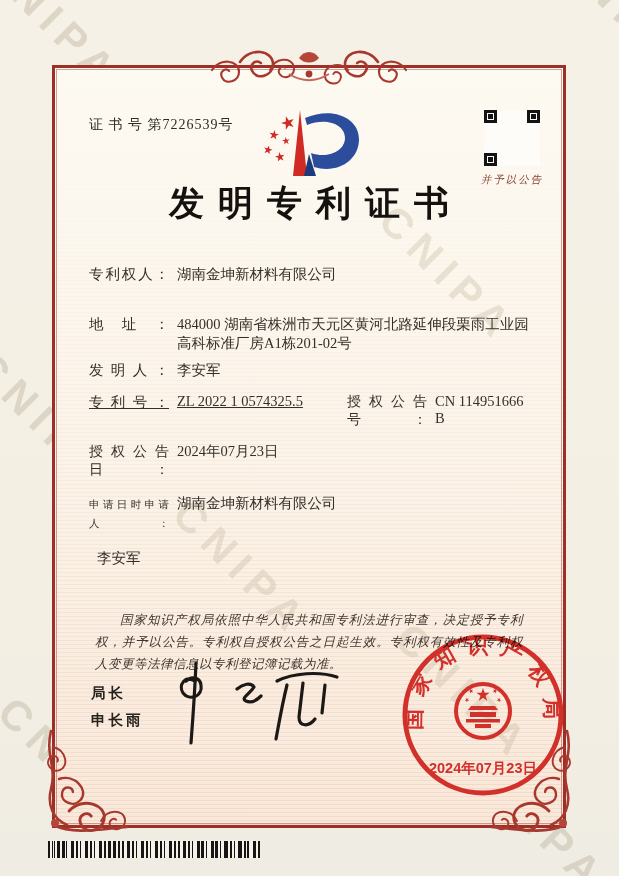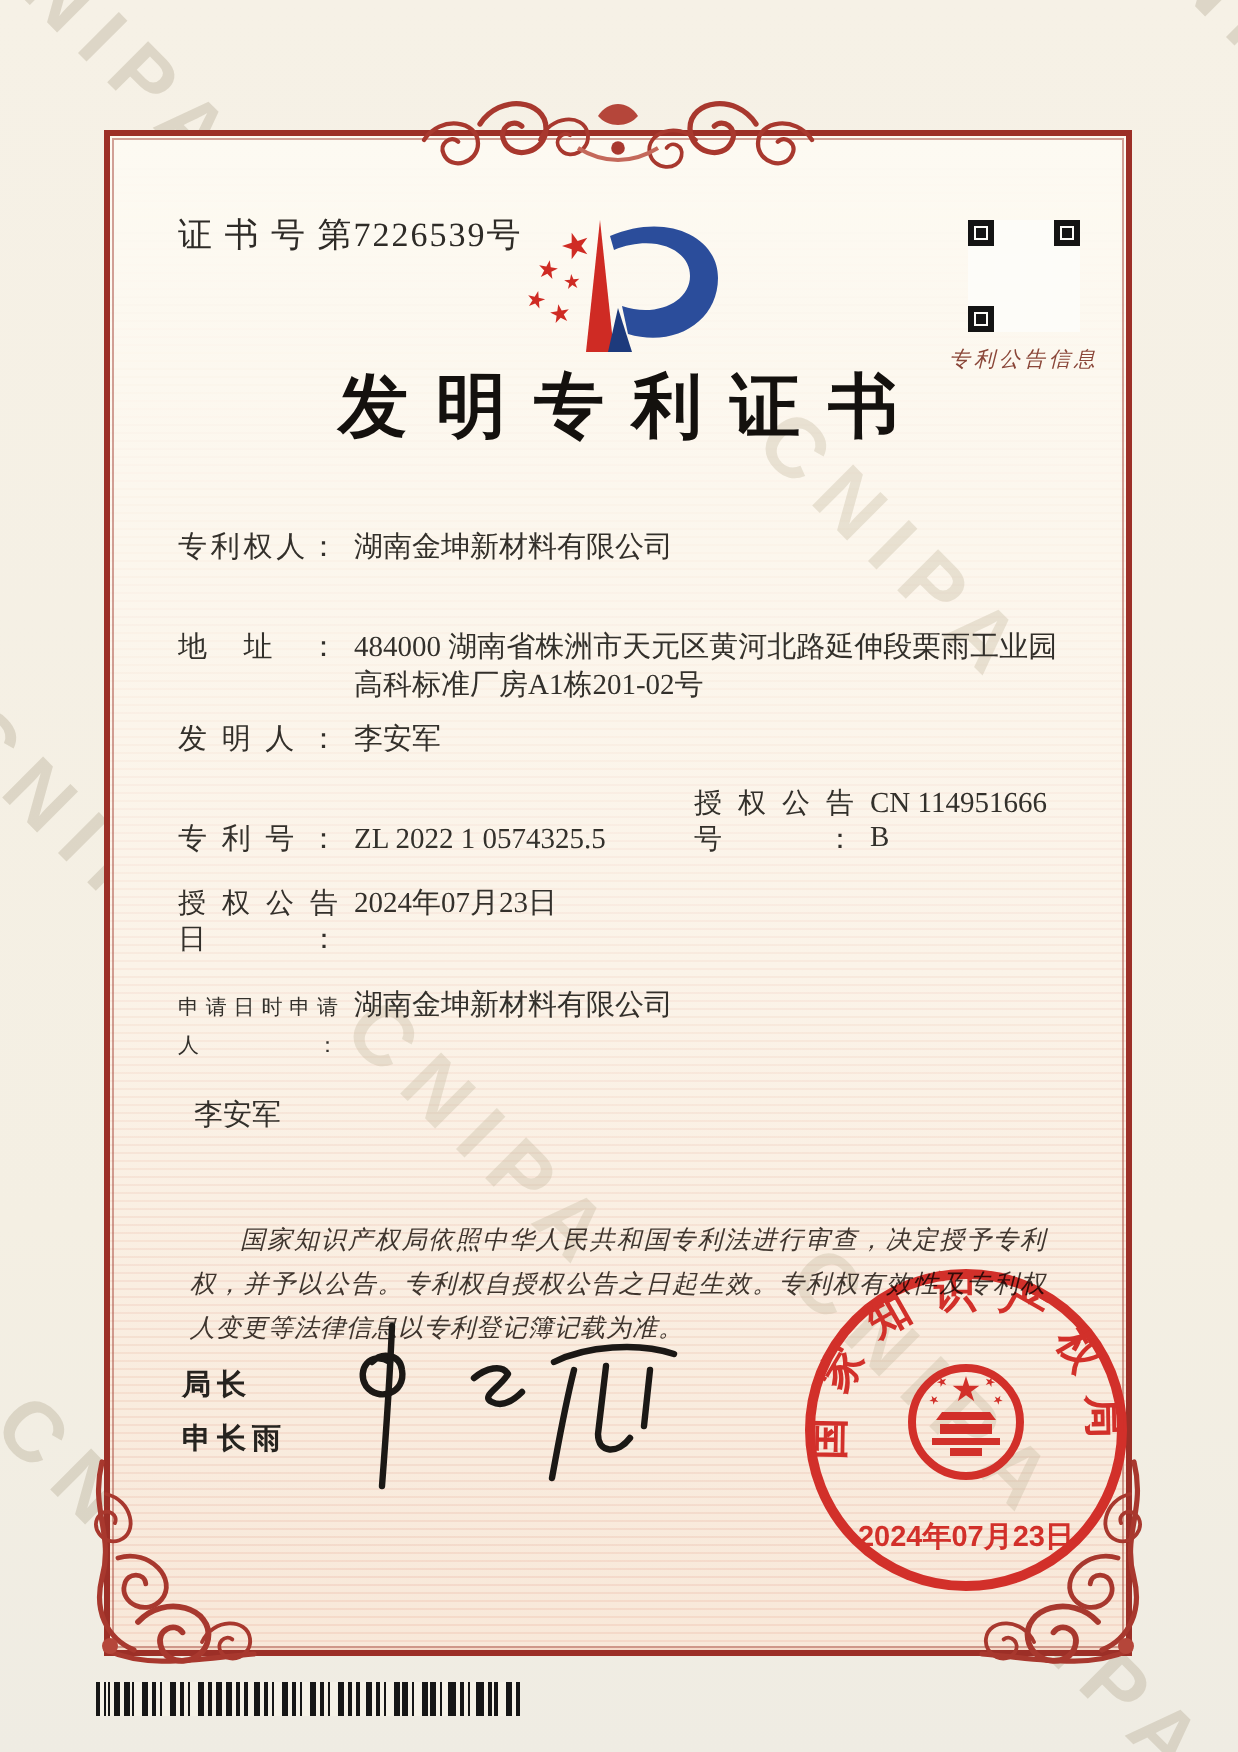--- a/index.html
+++ b/index.html
@@ -41,21 +41,21 @@
     -webkit-mask-image:linear-gradient(to bottom,transparent 0%,rgba(0,0,0,.25) 35%,rgba(0,0,0,.8) 75%,#000 100%);
     mask-image:linear-gradient(to bottom,transparent 0%,rgba(0,0,0,.25) 35%,rgba(0,0,0,.8) 75%,#000 100%);
   }
   .content{position:absolute;inset:0;z-index:4;}
   
   .ornament-top{position:absolute;top:-24px;left:50%;transform:translateX(-50%);z-index:5;}
   .corner{position:absolute;bottom:-12px;z-index:5;}
   .corner.left{left:-12px;}
   .corner.right{right:-12px;transform:scaleX(-1);}
   
-  .cert-no{position:absolute;left:34px;top:38px;font-size:17px;color:#2e2b27;letter-spacing:1px;}
+  .cert-no{position:absolute;left:34px;top:48px;font-size:14px;color:#2e2b27;letter-spacing:1px;}
   .logo{position:absolute;left:198px;top:40px;}
   .qr-wrap{position:absolute;left:404px;top:42px;width:106px;text-align:center;}
   .qr{
     width:56px;height:56px;margin:0 auto;position:relative;background:#fdfcf8;
     background-image:
       repeating-linear-gradient(90deg,rgba(20,20,20,.9) 0 3px,transparent 3px 6px,rgba(20,20,20,.85) 6px 8px,transparent 8px 13px),
       repeating-linear-gradient(0deg,rgba(20,20,20,.9) 0 3px,transparent 3px 7px,rgba(20,20,20,.8) 7px 9px,transparent 9px 12px);
     background-blend-mode:screen;
   }
   .finder{position:absolute;width:13px;height:13px;border:3px solid #141414;background:#fdfcf8;box-sizing:border-box;}
@@ -72,21 +72,21 @@
   .row{display:flex;align-items:baseline;line-height:19px;}
   .jlabel{
     display:inline-block;width:80px;flex:0 0 80px;
     text-align:justify;text-align-last:justify;
   }
   .jlabel.mid{font-size:14px;}
   .jlabel.xs{font-size:10.5px;}
   .val{margin-left:8px;}
   .val.wrap{max-width:392px;}
   .twocol{display:flex;}
-  .twocol .colL{flex:0 0 258px;display:flex;align-items:flex-end;}
+  .twocol .colL{flex:0 0 258px;display:flex;align-items:flex-start;text-decoration:underline;}
   .twocol .colR{display:flex;align-items:baseline;}
   .mb-a{margin-bottom:29px;} .mb-b{margin-bottom:31px;} .mb-c{margin-bottom:8px;}
   .mb-d{margin-bottom:13px;} .mb-e{margin-bottom:15px;} .mb-f{margin-bottom:16px;}
   
   .statement{
     position:absolute;top:528px;left:40px;right:40px;
     font-size:12.5px;line-height:22px;color:#3f352e;
     font-style:italic;text-align:justify;text-indent:2em;letter-spacing:.5px;
   }
   
@@ -189,21 +189,21 @@
           <use href="#star" transform="translate(27,49) scale(5) rotate(-10)"></use>
         </g>
       </svg>
 
       <div class="qr-wrap">
         <div class="qr">
           <span class="finder tl"></span>
           <span class="finder tr"></span>
           <span class="finder bl"></span>
         </div>
-        <div class="qr-label">专利公告信息</div>
+        <div class="qr-label">并予以公告</div>
       </div>
 
       <div class="title">发明专利证书</div>
 
       <div class="fields">
         <div class="row mb-b">
           <span class="jlabel">专利权人：</span>
           <span class="val">湖南金坤新材料有限公司</span>
         </div>
         <div class="row mb-c">

